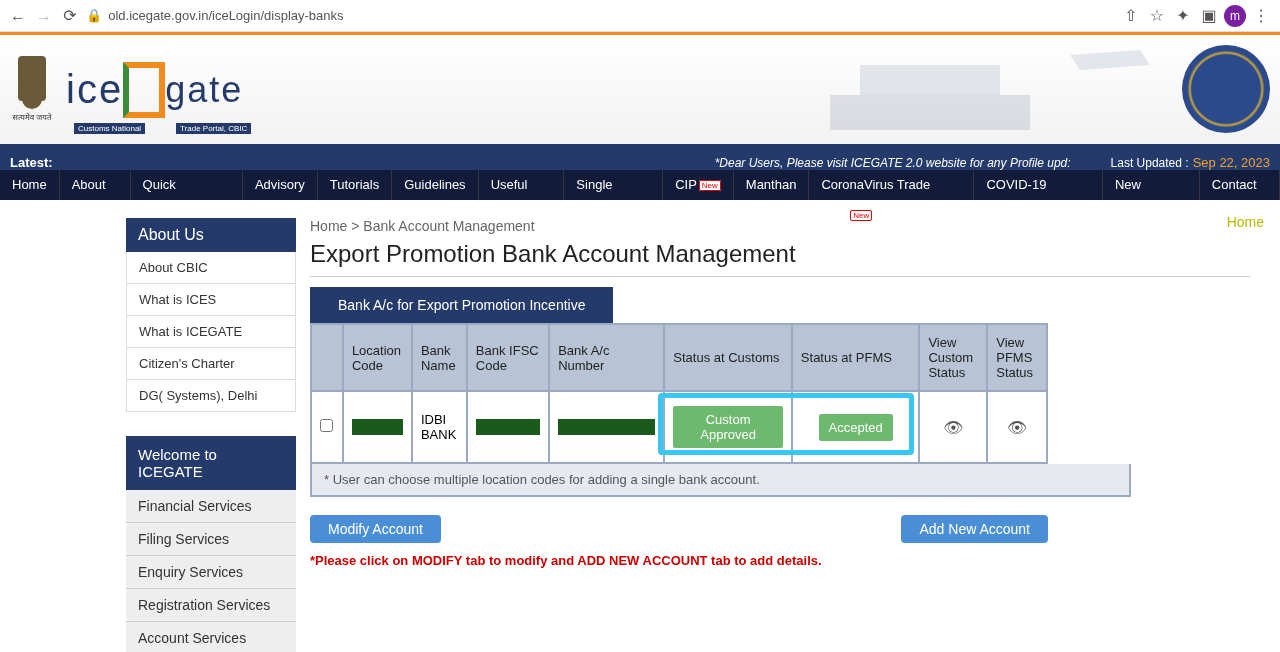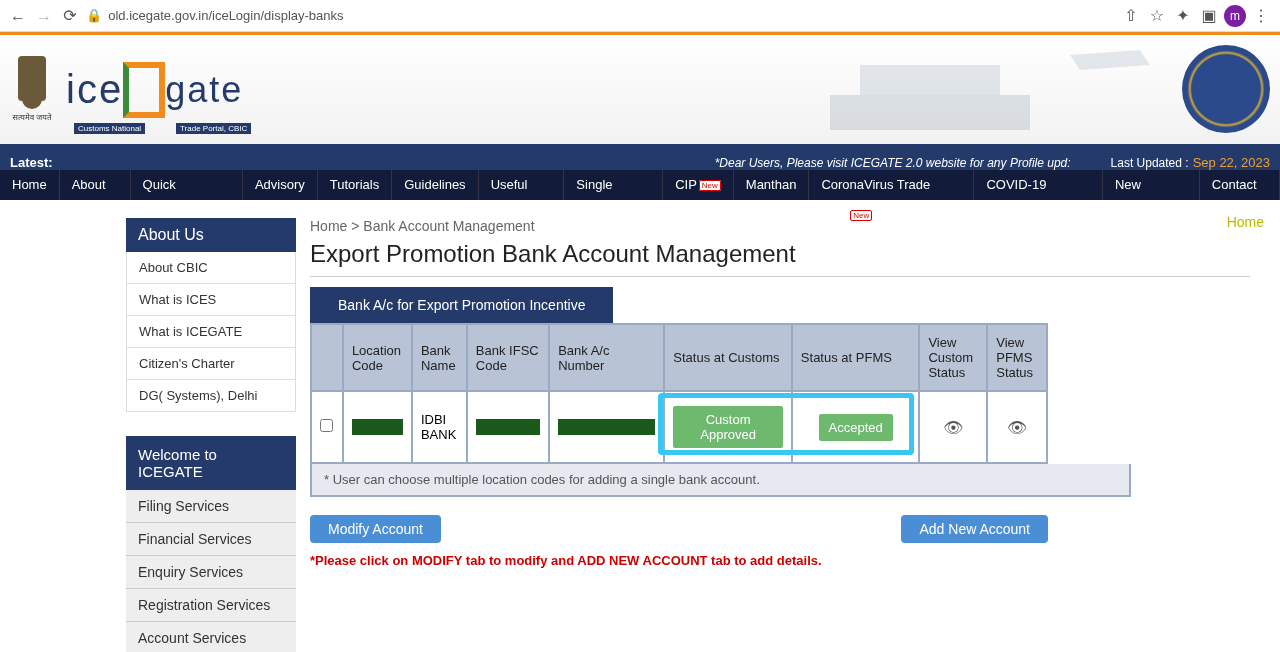--- a/index.html
+++ b/index.html
@@ -152,22 +152,22 @@
     <div id="sb-about">
         <div class="sb-item">About CBIC</div>
         <div class="sb-item">What is ICES</div>
         <div class="sb-item">What is ICEGATE</div>
         <div class="sb-item">Citizen's Charter</div>
         <div class="sb-item">DG( Systems), Delhi</div>
       </div>
     <div class="sb-spacer"></div>
     <div class="sb-header2">Welcome to ICEGATE</div>
     <div id="sb-welcome">
+        <div class="sb-item2">Financial Services</div>
         <div class="sb-item2">Filing Services</div>
-        <div class="sb-item2">Financial Services</div>
         <div class="sb-item2">Enquiry Services</div>
         <div class="sb-item2">Registration Services</div>
         <div class="sb-item2">Account Services</div>
       </div>
   </div>
 
   <div class="main">
     <div class="breadcrumb">
       <a>Home</a>
       <span>&gt;</span>

